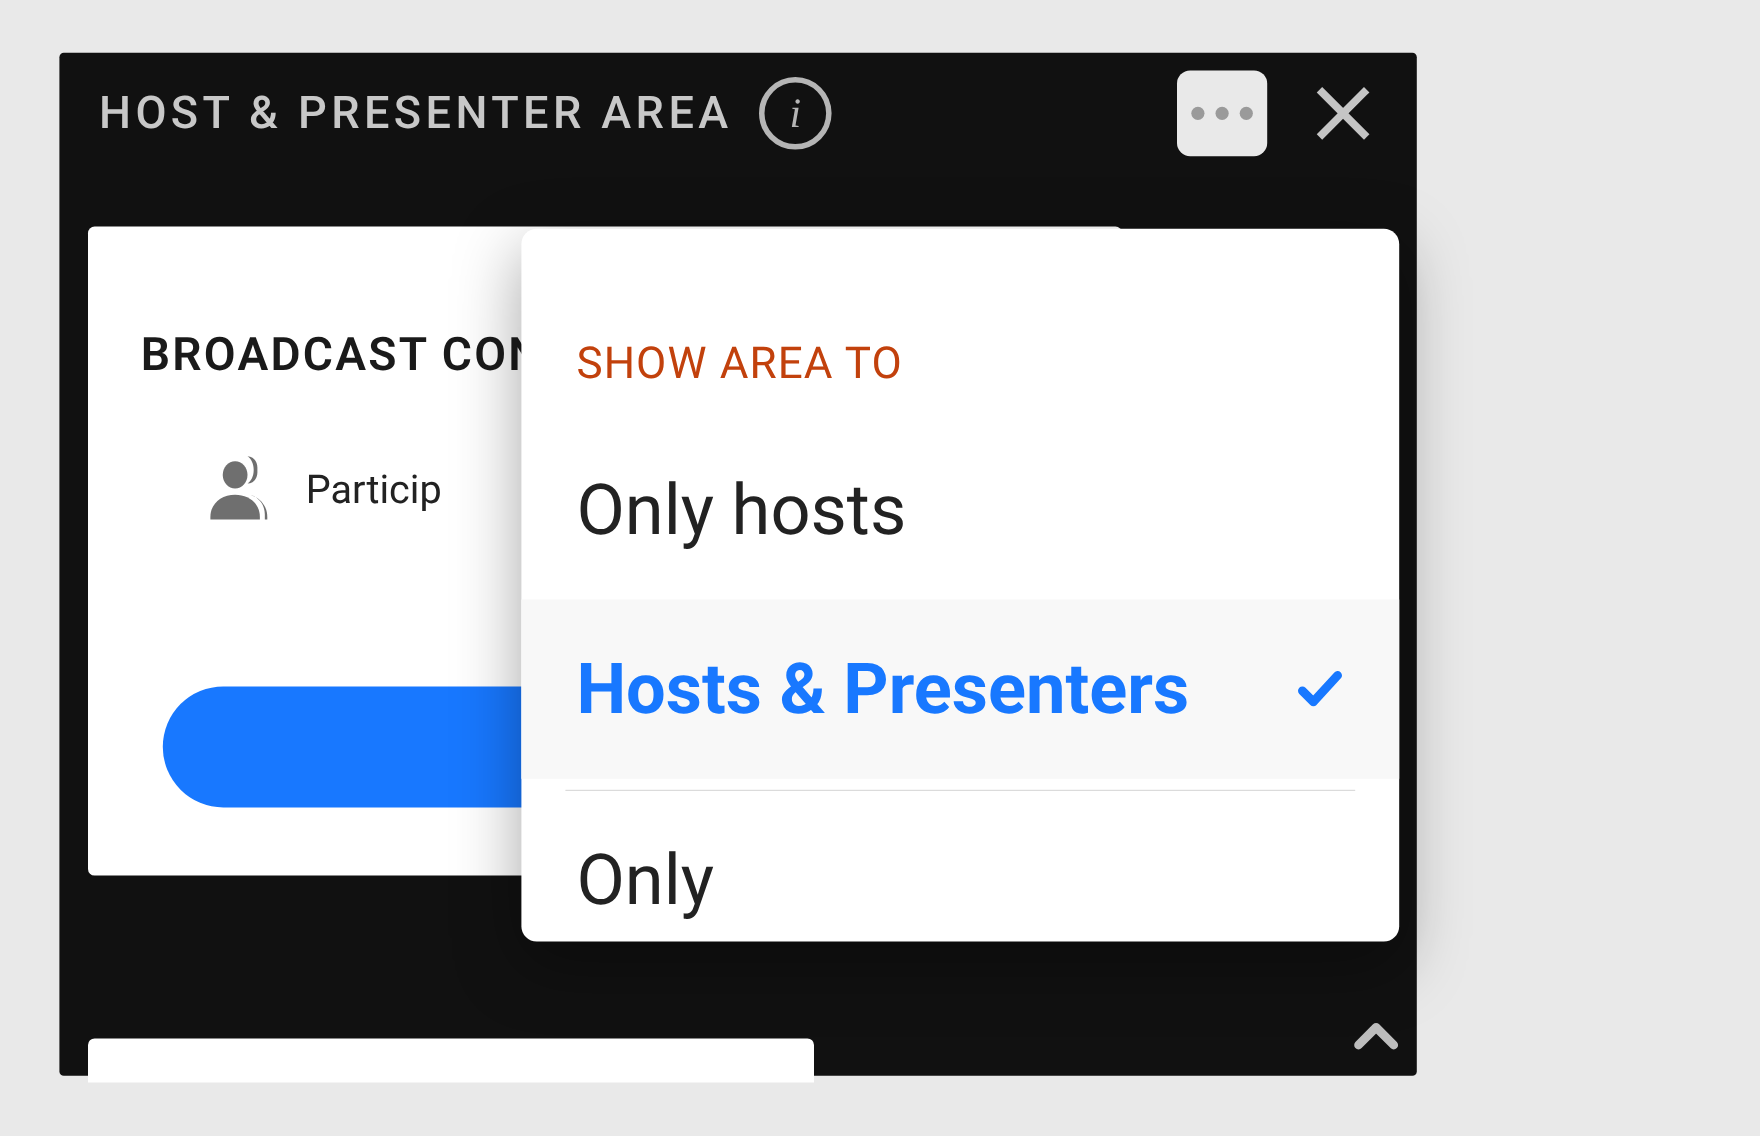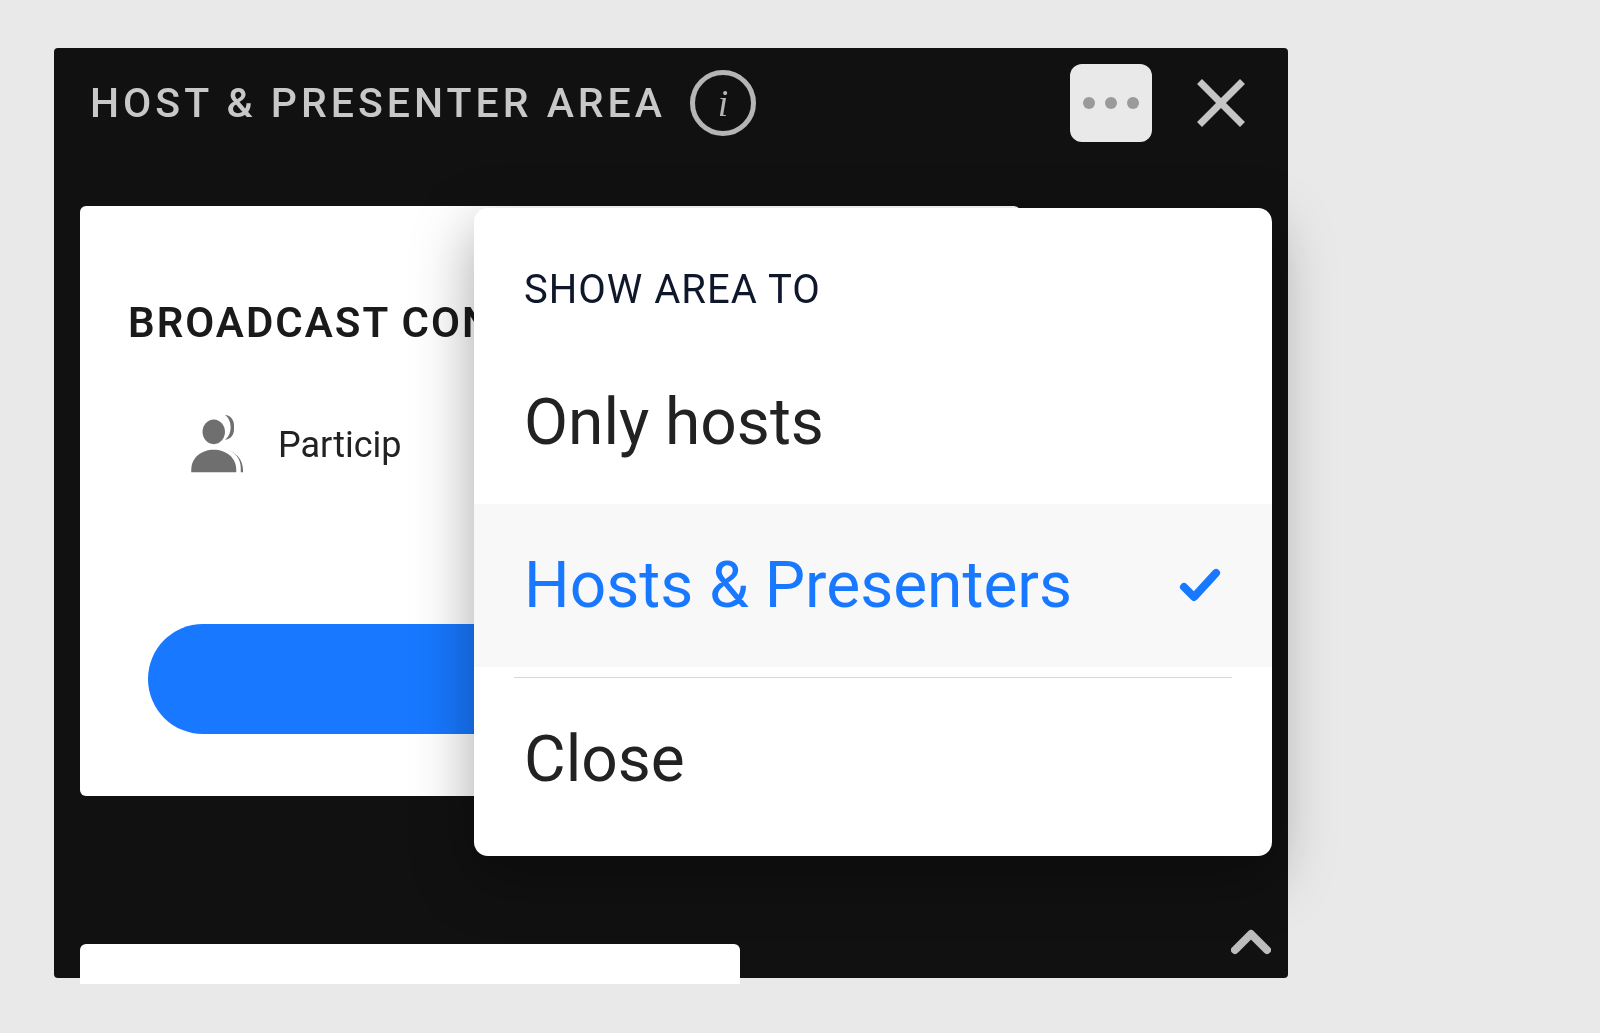--- a/index.html
+++ b/index.html
@@ -57,27 +57,27 @@
   .peek{
     position:absolute;left:26px;bottom:-6px;width:660px;height:40px;background:#fff;border-radius:6px 6px 0 0;
   }
 
   .menu{
     position:absolute;left:420px;top:160px;width:798px;height:648px;
     background:#fff;border-radius:14px;box-shadow:0 20px 60px rgba(0,0,0,0.35);
     color:#222;
   }
   .menu-header{
-    font-size:40px;color:#0f172a;padding:58px 50px 28px 50px;letter-spacing:1px;
+    font-size:40px;color:#c2410c;padding:99px 50px 28px 50px;letter-spacing:1px;
   }
   .menu-item{
     padding:44px 50px;font-size:64px;display:flex;align-items:center;
     justify-content:space-between;cursor:pointer;
   }
-  .menu-item.selected{background:#f8f8f8;color:#1878ff;font-weight:400;gap:36px;}
+  .menu-item.selected{background:#f8f8f8;color:#1878ff;font-weight:700;gap:36px;}
   .check svg{width:44px;height:44px;}
   .check polyline{fill:none;stroke:#1878ff;stroke-width:8;stroke-linecap:round;stroke-linejoin:round;}
   .menu-sep{height:1px;background:#d7d7d7;margin:10px 40px 0 40px;}
 </style>
 </head>
 <body>
 
 <div class="panel">
 
   <div class="title-row">
@@ -135,17 +135,17 @@
       <span class="check">
         <svg viewBox="0 0 44 44">
             <polyline points="6,24 16,34 38,10"></polyline>
           </svg>
       </span>
     </div>
 
     <div class="menu-sep"></div>
 
     <div class="menu-item">
-      <span>Close</span>
+      <span>Only</span>
     </div>
   </div>
 
 </div>
 
 </body></html>

